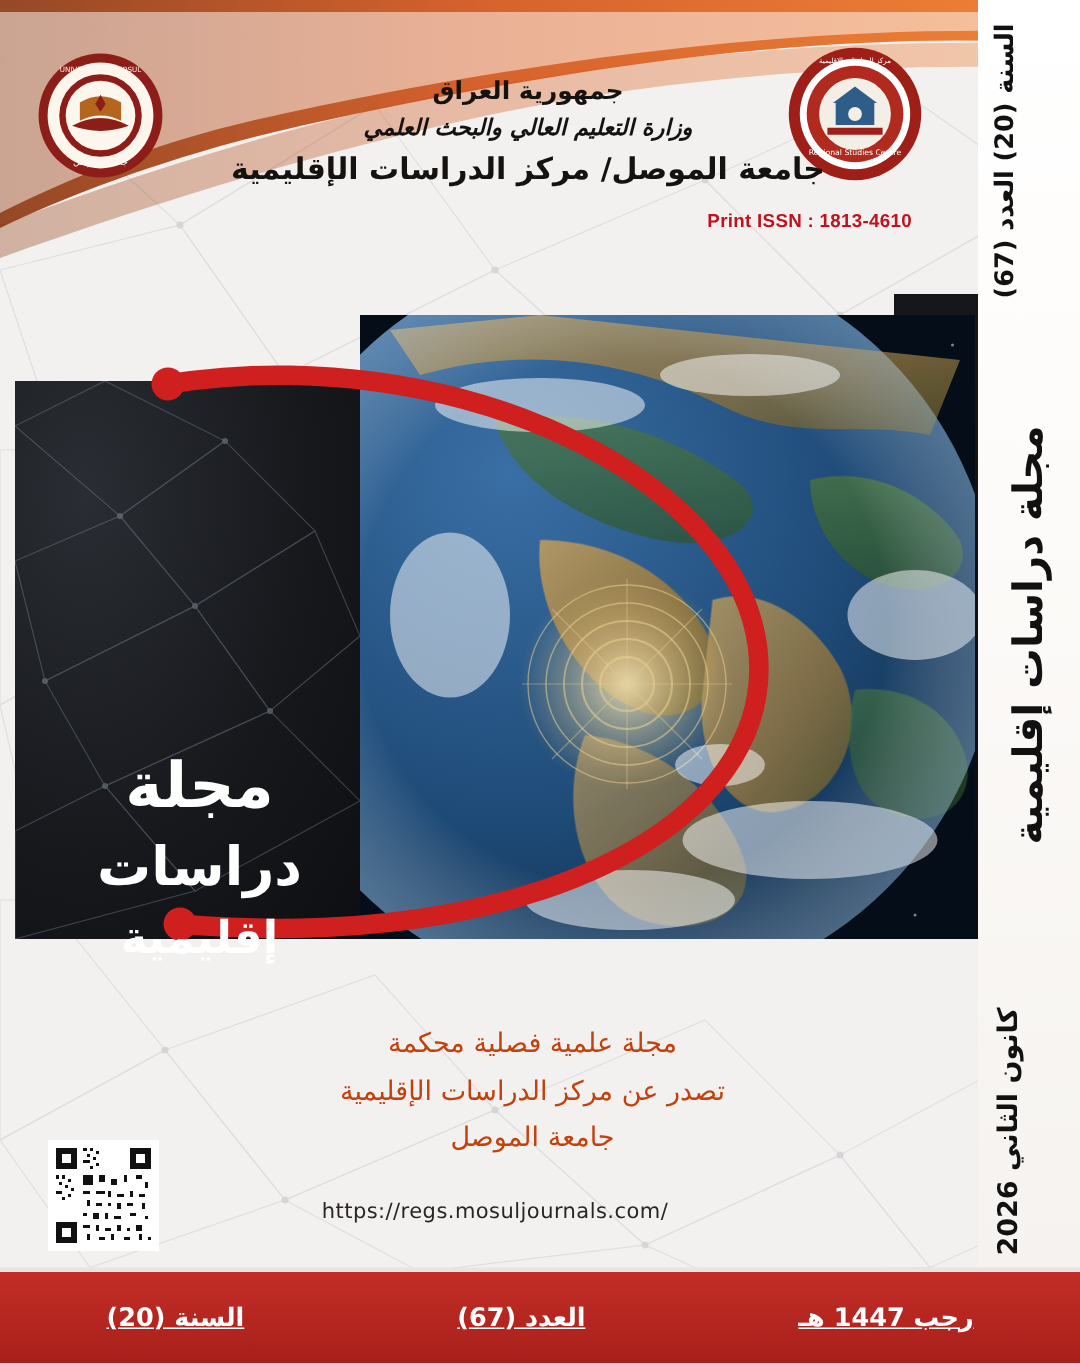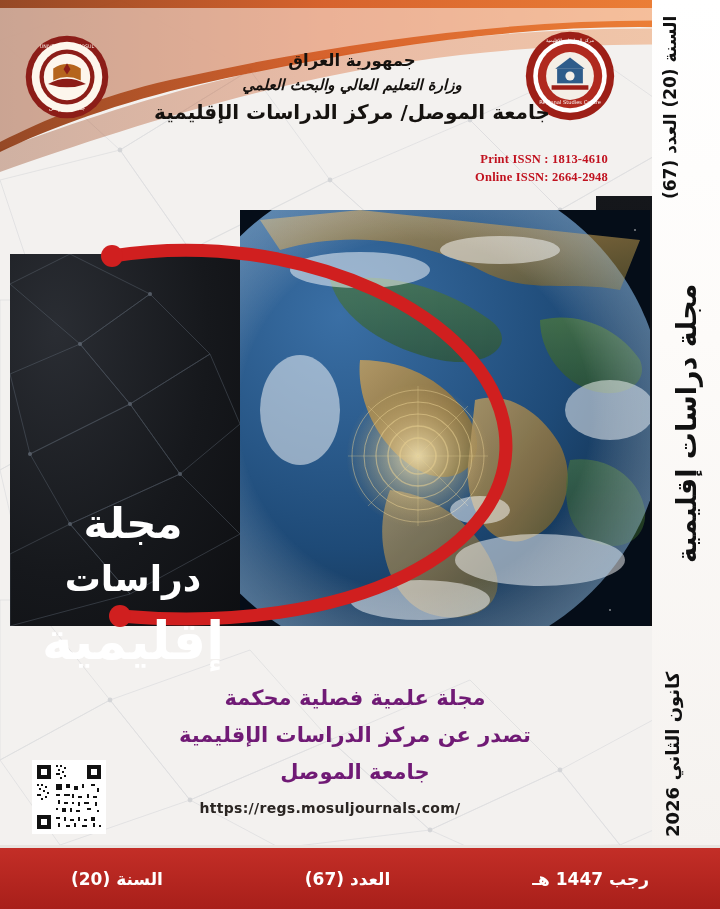--- a/index.html
+++ b/index.html
@@ -85,24 +85,24 @@
   .masthead div {
     font-weight: bold;
     letter-spacing: 2px;
     line-height: 1.55;
   }
   .m1 { font-size: 16.5px; }
   .m2 { font-size: 15px; font-style: italic; }
   .m3 { font-size: 20px; }
 
   .issn-box {
-    position: absolute; right: 112px; top: 150px;
-    text-align: right;
+    position: absolute; right: 112px; top: 138px;
+    text-align: center;
     direction: ltr;
-    font-family: Liberation Serif, serif;
+    font-family: Liberation Sans, sans-serif;
     font-weight: bold; font-size: 12.5px;
     color: #c1121f;
     line-height: 1.45;
     letter-spacing: .2px;
   }
 
   
   .art-wrap {
     position: absolute; left: 10px; top: 196px; width: 640px; height: 430px; padding-left: 44px;
   }
@@ -133,39 +133,39 @@
     color: #ffffff;
     font-family: "DejaVu Sans", sans-serif;
     font-weight: bold;
   }
   .big-title span {
     display: block;
     letter-spacing: 6px;
   }
   .bt1 { font-size: 42px; line-height: 1.35; }
   .bt2 { font-size: 36px; line-height: 1.45; letter-spacing: 4px; }
-  .bt3 { font-size: 52px; line-height: 1.4; }
+  .bt3 { font-size: 30px; line-height: 1.4; }
 
   
   .desc {
     position: absolute; left: 100px; right: 110px; top: 680px;
     text-align: center;
-    color: #701a75;
-    font-family: "DejaVu Sans", sans-serif;
-    font-weight: bold;
-    font-size: 21px;
+    color: #c2410c;
+    font-family: "DejaVu Sans", sans-serif;
+    font-weight: normal;
+    font-size: 18px;
     line-height: 1.75;
     letter-spacing: 1.5px;
   }
   .site {
     position: absolute; left: 0; right: 60px; top: 800px;
     text-align: center;
     direction: ltr;
     font-family: "DejaVu Sans", sans-serif;
-    font-weight: bold; font-size: 14px; color: #2a2522;
+    font-weight: normal; font-size: 14px; color: #2a2522;
     letter-spacing: .3px;
   }
 
   
   .qr {
     position: absolute; left: 32px; top: 760px; width: 74px; height: 74px;
     background: #fff;
     padding: 3px;
   }
   .qr svg { display:block; }
@@ -173,21 +173,21 @@
   
   .bottom-bar {
     position: absolute; left: 0; bottom: 0; width: 720px; height: 61px;
     background: linear-gradient(180deg,#c32e27 0%, #a81f1a 100%);
     display: flex; align-items: center; justify-content: space-around;
     color: #fff;
     font-family: "DejaVu Sans", sans-serif;
     font-weight: bold; font-size: 17px;
     letter-spacing: 1px;
   }
-  .bottom-bar span { white-space: nowrap; }
+  .bottom-bar span { white-space: nowrap; text-decoration: underline; }
 
   
   .bar-top-line {
     position: absolute; left: 0; bottom: 61px; width: 720px; height: 3px;
     background: #e8e4e0;
   }
 </style>
 </head>
 <body>
 
@@ -285,21 +285,20 @@
   </svg>
 
   <div class="masthead">
     <div class="m1">جمهورية العراق</div>
     <div class="m2">وزارة التعليم العالي والبحث العلمي</div>
     <div class="m3">جامعة الموصل/ مركز الدراسات الإقليمية</div>
   </div>
 
   <div class="issn-box">
     <div>Print ISSN  : 1813-4610</div>
-    <div>Online ISSN: 2664-2948</div>
   </div>
 
   <div class="side-dark"></div>
 
   <div class="art-wrap">
     <div class="dark-panel">
       <svg width="230" height="372" viewBox="0 0 230 372" style="position:absolute;inset:0;opacity:.5">
         <g stroke="#6d7886" stroke-width=".7" fill="none">
           <path d="M0 30 L60 0 L140 40 L70 90 Z"></path>
           <path d="M70 90 L140 40 L200 100 L120 150 Z"></path>

